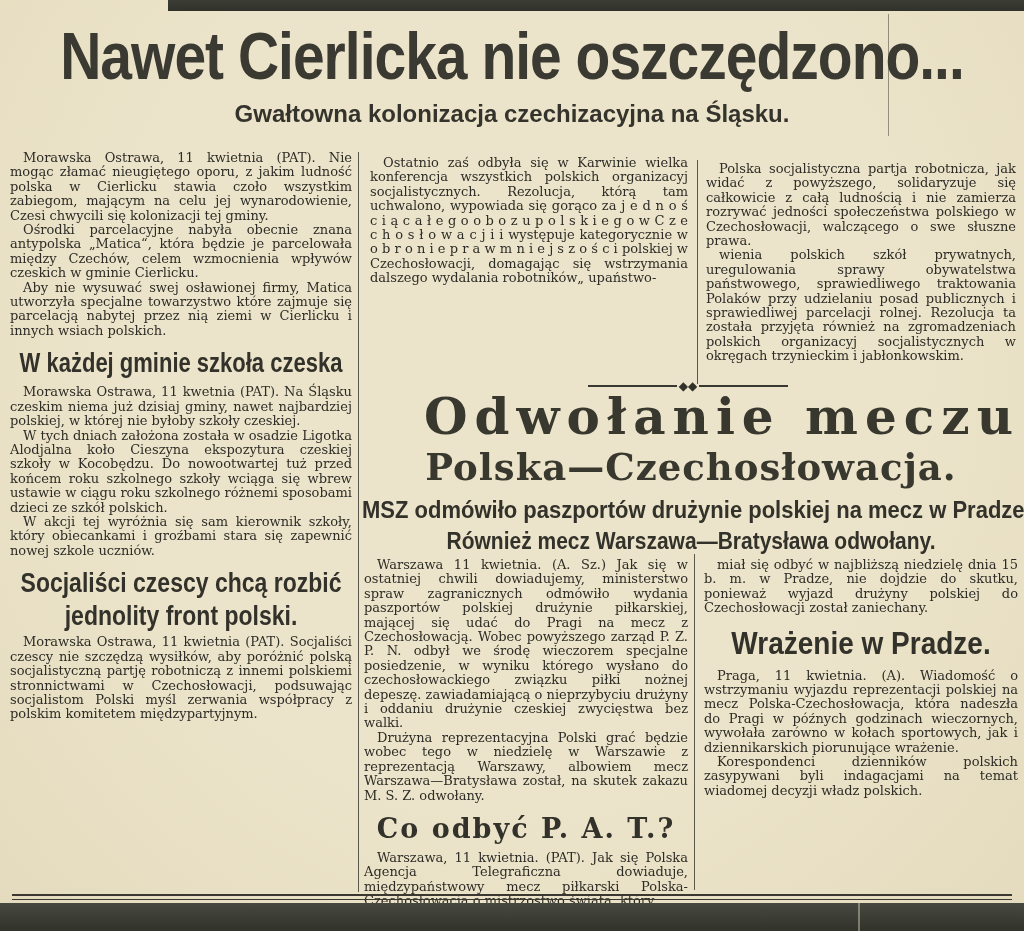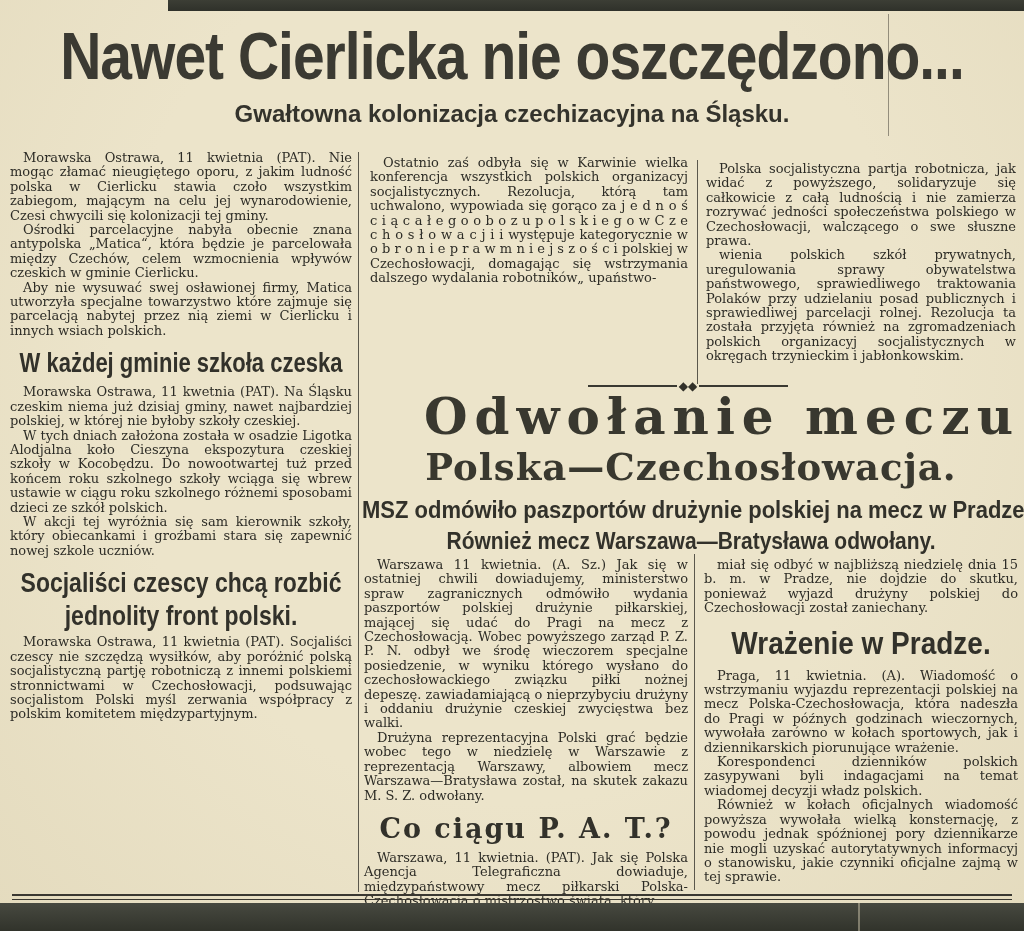--- a/index.html
+++ b/index.html
@@ -120,30 +120,29 @@
 
   <div class="a2">
     <div class="a2-h1">Odwołanie meczu</div>
     <div class="a2-h2">Polska—Czechosłowacja.</div>
     <div class="a2-d1">MSZ odmówiło paszportów drużynie polskiej na mecz w Pradze</div>
     <div class="a2-d2">Również mecz Warszawa—Bratysława odwołany.</div>
 
     <div class="a2-left">
       <p class="body">Warszawa 11 kwietnia. (A. Sz.) Jak się w ostatniej chwili dowiadujemy, ministerstwo spraw zagranicznych odmówiło wydania paszportów polskiej drużynie piłkarskiej, mającej się udać do Pragi na mecz z Czechosłowacją. Wobec powyższego zarząd P. Z. P. N. odbył we środę wieczorem specjalne posiedzenie, w wyniku którego wysłano do czechosłowackiego związku piłki nożnej depeszę. zawiadamiającą o nieprzybyciu drużyny i oddaniu drużynie czeskiej zwycięstwa bez walki.</p>
       <p class="body">Drużyna reprezentacyjna Polski grać będzie wobec tego w niedzielę w Warszawie z reprezentacją Warszawy, albowiem mecz Warszawa—Bratysława został, na skutek zakazu M. S. Z. odwołany.</p>
-      <div class="head-pat">Co ciągu P. A. T.?</div>
+      <div class="head-pat">Co odbyć P. A. T.?</div>
       <p class="body">Warszawa, 11 kwietnia. (PAT). Jak się Polska Agencja Telegraficzna dowiaduje, międzypaństwowy mecz piłkarski Polska-Czechosłowacja o mistrzostwo świata, który</p>
     </div>
 
     <div class="a2-right">
       <p class="body">miał się odbyć w najbliższą niedzielę dnia 15 b. m. w Pradze, nie dojdzie do skutku, ponieważ wyjazd drużyny polskiej do Czechosłowacji został zaniechany.</p>
       <div class="head-prague">Wrażenie w Pradze.</div>
       <p class="body">Praga, 11 kwietnia. (A). Wiadomość o wstrzymaniu wyjazdu reprezentacji polskiej na mecz Polska-Czechosłowacja, która nadeszła do Pragi w późnych godzinach wieczornych, wywołała zarówno w kołach sportowych, jak i dziennikarskich piorunujące wrażenie.</p>
       <p class="body">Korespondenci dzienników polskich zasypywani byli indagacjami na temat wiadomej decyzji władz polskich.</p>
-      <p class="body">Również w kołach oficjalnych wiadomość powyższa wywołała wielką konsternację, z powodu jednak spóźnionej pory dziennikarze nie mogli uzyskać autorytatywnych informacyj o stanowisku, jakie czynniki oficjalne zajmą w tej sprawie.</p>
     </div>
   </div>
 
   <div class="botrule"></div>
   <div class="botbar"></div>
   <div class="botbar-notch"></div>
 
 </div>
 
 </body></html>

